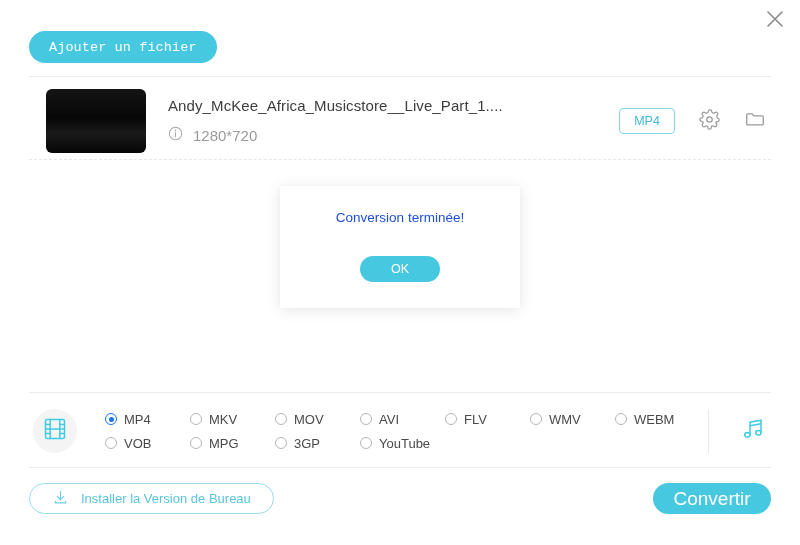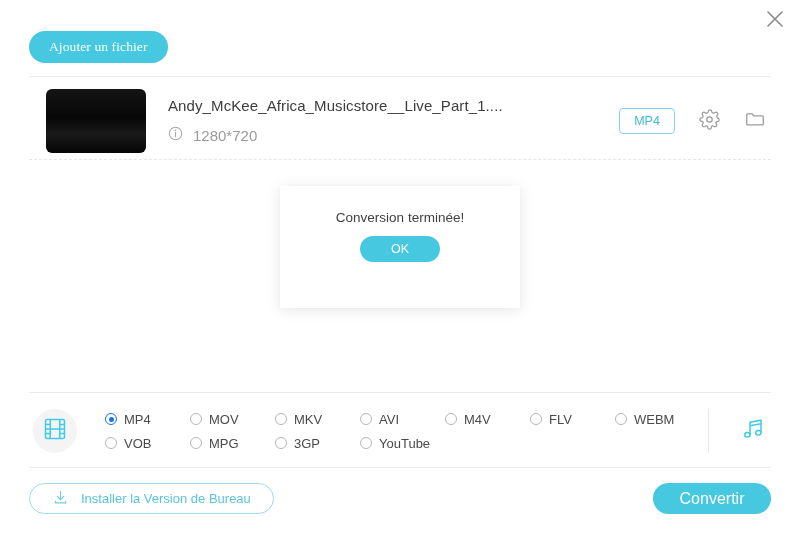--- a/index.html
+++ b/index.html
@@ -44,21 +44,21 @@
     align-items: center;
     justify-content: center;
     height: 32px;
     padding: 0 20px;
     background: #46c8e0;
     color: #ffffff;
     font-size: 13.5px;
     border: none;
     border-radius: 16px;
     cursor: pointer;
-    font-family: Liberation Serif, serif;
+    font-family: Liberation Mono, monospace;
     letter-spacing: .1px;
   }
 
   
   .hr-solid {
     position: absolute;
     left: 29px;
     right: 29px;
     height: 1px;
     background: #ebebeb;
@@ -155,25 +155,25 @@
     background: #ffffff;
     box-shadow: 0 2px 14px rgba(0,0,0,.10), 0 0 1px rgba(0,0,0,.06);
   }
   .modal-text {
     position: absolute;
     top: 24px;
     left: 0;
     width: 100%;
     text-align: center;
     font-size: 13.5px;
-    color: #404040;
+    color: #1d4ed8;
   }
   .modal-ok {
     position: absolute;
-    top: 50px;
+    top: 70px;
     left: 50%;
     transform: translateX(-50%);
     width: 80px;
     height: 26px;
     border: none;
     border-radius: 13px;
     background: #46c8e0;
     color: #ffffff;
     font-size: 12.5px;
     cursor: pointer;
@@ -277,21 +277,21 @@
   .foot-right {
     position: absolute;
     top: 483px;
     right: 29px;
     width: 118px;
     height: 31px;
     border: none;
     border-radius: 16px;
     background: #46c8e0;
     color: #ffffff;
-    font-size: 16px;
+    font-size: 19px;
     cursor: pointer;
     font-family: "Liberation Sans", sans-serif;
   }
 </style>
 </head>
 <body>
 
 <div class="app">
 
   <div class="close-btn">
@@ -370,37 +370,37 @@
       </span>
     </div>
 
     <div class="fmt-grid">
       <label class="fmt-opt">
         <span class="radio on"></span>
         <span>MP4</span>
       </label>
       <label class="fmt-opt">
         <span class="radio"></span>
+        <span>MKV</span>
+      </label>
+      <label class="fmt-opt">
+        <span class="radio"></span>
         <span>MOV</span>
       </label>
       <label class="fmt-opt">
         <span class="radio"></span>
-        <span>MKV</span>
-      </label>
-      <label class="fmt-opt">
-        <span class="radio"></span>
         <span>AVI</span>
       </label>
       <label class="fmt-opt">
         <span class="radio"></span>
-        <span>M4V</span>
-      </label>
-      <label class="fmt-opt">
-        <span class="radio"></span>
         <span>FLV</span>
+      </label>
+      <label class="fmt-opt">
+        <span class="radio"></span>
+        <span>WMV</span>
       </label>
 
       <label class="fmt-opt">
         <span class="radio"></span>
         <span>WEBM</span>
       </label>
       <label class="fmt-opt">
         <span class="radio"></span>
         <span>VOB</span>
       </label>

